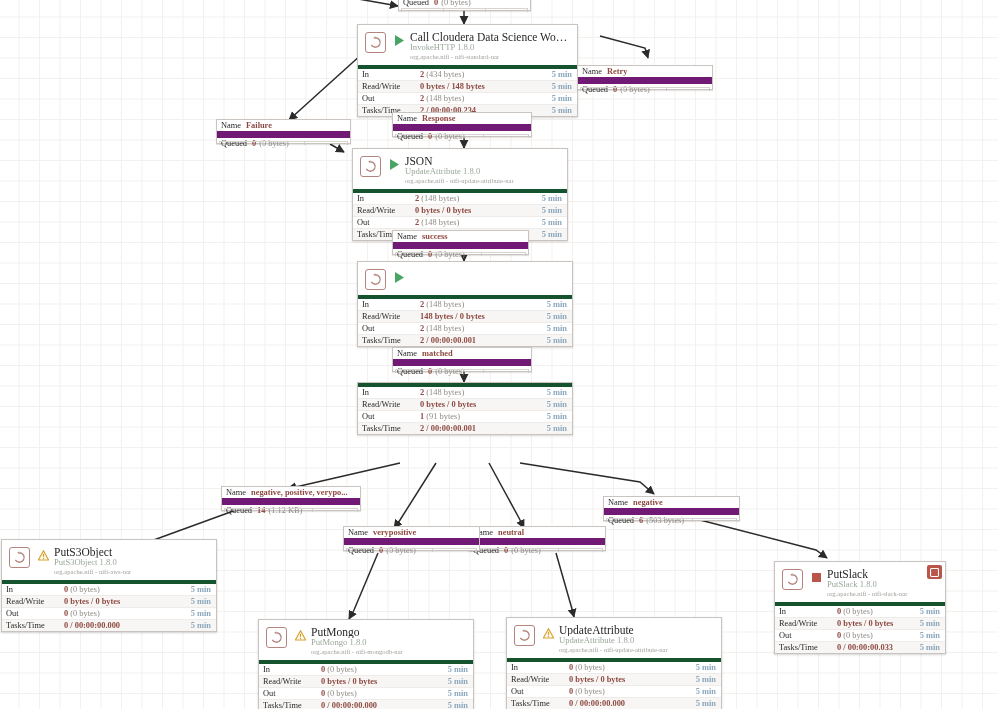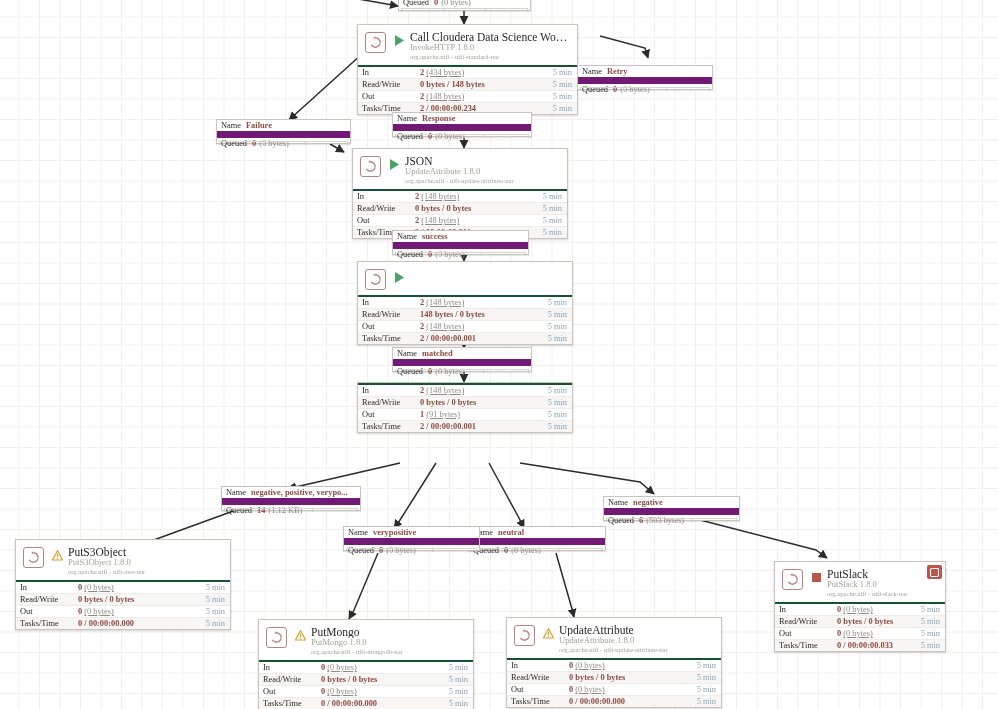--- a/index.html
+++ b/index.html
@@ -66,33 +66,33 @@
   }
   .bulletin {
     position: absolute; right: 3px; top: 3px;
     width: 15px; height: 14px;
     background: #ba554a;
     border-radius: 2px;
     display: flex; align-items: center; justify-content: center;
   }
   .bulletin svg { display: block; }
 
-  .stats { border-top: 2px solid #14532d; }
+  .stats { border-top: 4px solid #14532d; }
   .srow {
     display: flex; align-items: center;
     height: 11px;
     font-size: 8.4px;
     border-bottom: 1px solid #eeebe8;
   }
   .srow:last-child { border-bottom: none; }
   .srow.alt { background: #f7f6f4; justify-content: flex-end; }
   .s-label { width: 58px; padding-left: 4px; color: #2a2a2a; flex: 0 0 auto; }
   .s-val { flex: 1 1 auto; color: #8e4a42; font-weight: bold; }
-  .s-val .dim { color: #8f8a85; font-weight: normal; text-decoration: underline; }
-  .s-time { flex: 0 0 auto; padding-right: 5px; color: #8aa7bd; }
+  .s-val .dim { color: #8f8a85; font-weight: normal; }
+  .s-time { flex: 0 0 auto; padding-right: 5px; color: #8aa7bd; font-weight: bold; }
 
   
   .conn {
     position: absolute;
     background: #ffffff;
     border: 1px solid #c9c4bf;
     box-sizing: border-box;
     box-shadow: 0 1px 1px rgba(0,0,0,0.10);
   }
   .conn-row {
@@ -315,21 +315,21 @@
         <span class="s-time">5 min</span>
       </div>
       <div class="srow alt">
         <span class="s-label">Tasks/Time</span>
         <span class="s-val">2 / 00:00:00.001</span>
         <span class="s-time">5 min</span>
       </div>
     </div>
   </div>
 
-  <div class="proc" style="left:15px; top:539px; width:216px;">
+  <div class="proc" style="left:1px; top:539px; width:216px;">
     <div class="proc-head">
       <div class="proc-icon">
         <svg width="13" height="13" viewBox="0 0 16 16">
           <path d="M8 2.2 A5.8 5.8 0 1 1 2.9 10.9" fill="none" stroke="#b4857e" stroke-width="1.7"></path>
           <path d="M8 0.4 L8 4 L5.2 2.2 z" fill="#b4857e"></path>
         </svg>
       </div>
       <div class="state">
         <svg width="11" height="11" viewBox="0 0 12 11">
           <path d="M6 0.4 L11.6 10.4 L0.4 10.4 z" fill="none" stroke="#d9a029" stroke-width="1.3"></path>

